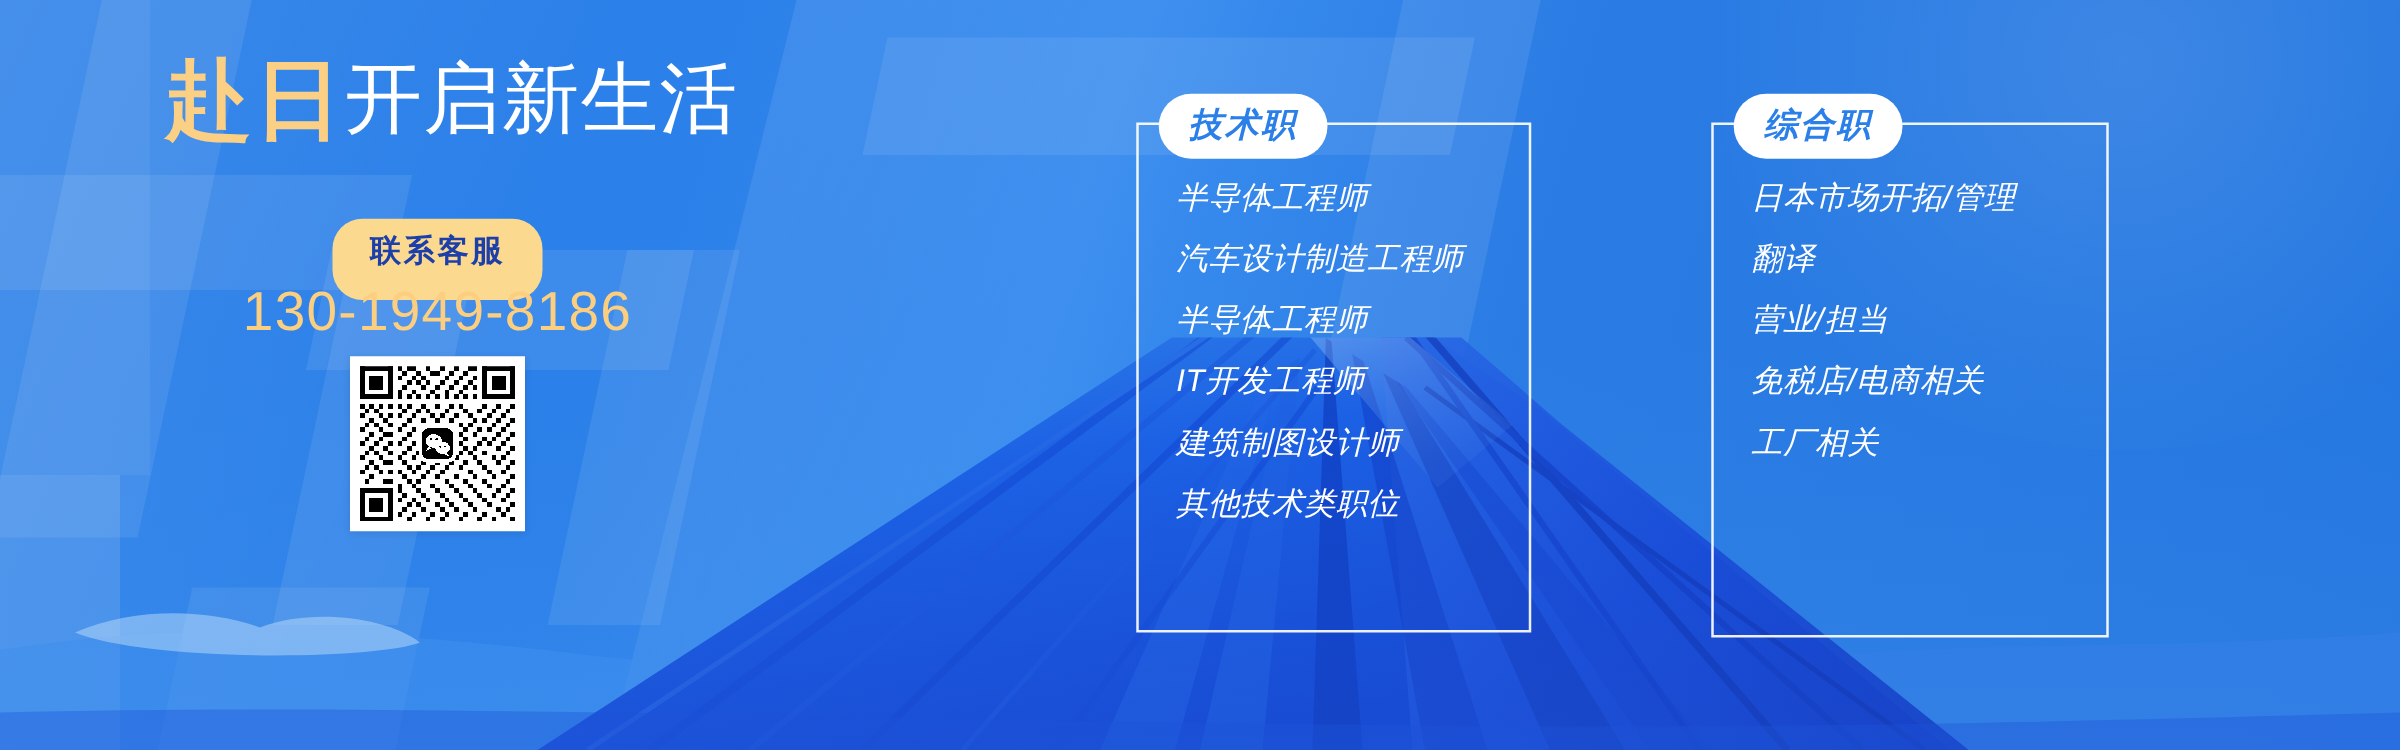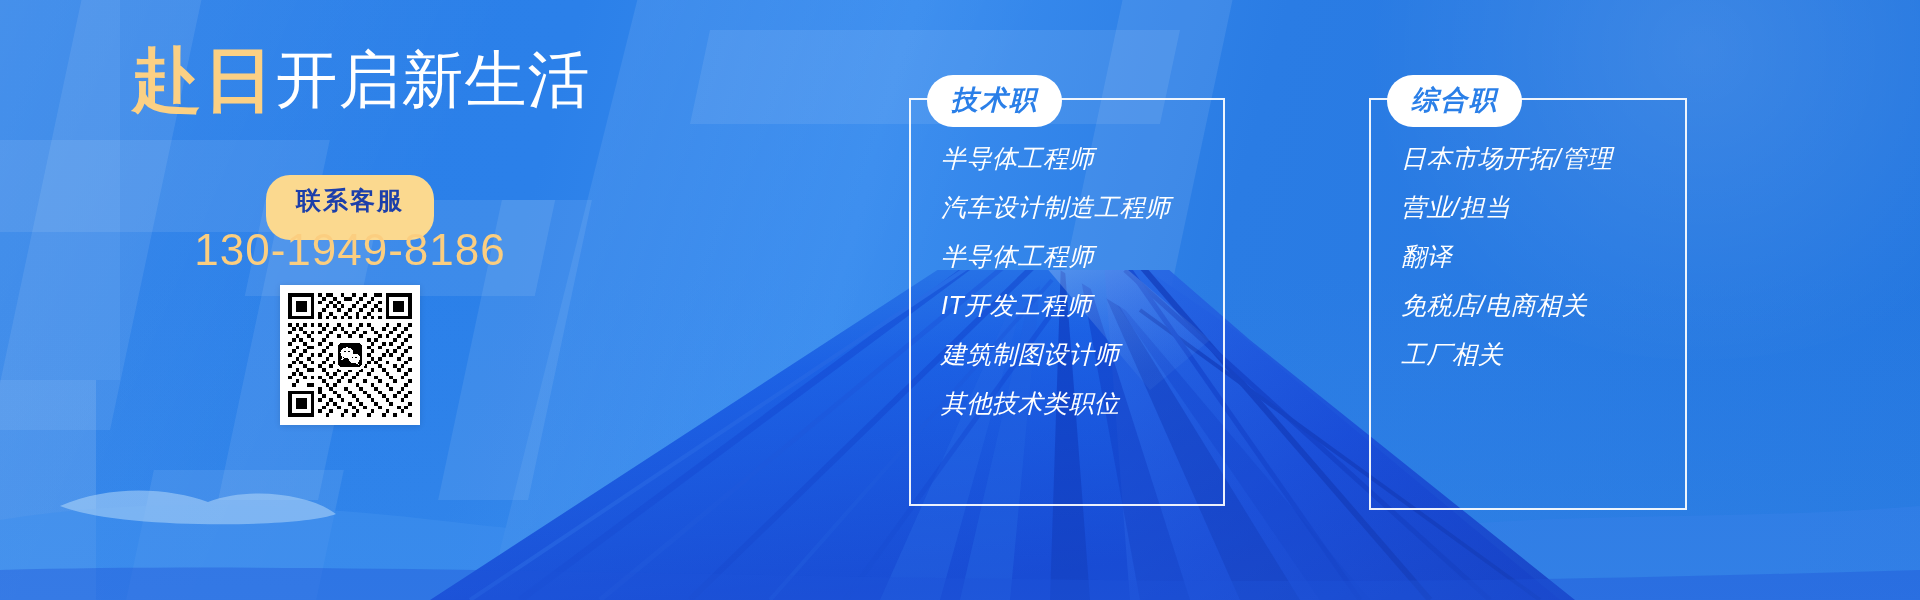--- a/index.html
+++ b/index.html
@@ -562,20 +562,20 @@
       <li>建筑制图设计师</li>
       <li>其他技术类职位</li>
     </ul>
   </div>
 
   <div class="panel" id="panel-general">
     <div class="panel-box"></div>
     <div class="panel-title">综合职</div>
     <ul class="panel-list">
       <li>日本市场开拓/管理</li>
+      <li>翻译</li>
       <li>营业/担当</li>
-      <li>翻译</li>
       <li>免税店/电商相关</li>
       <li>工厂相关</li>
     </ul>
   </div>
 
 </div>
 
 </body></html>

